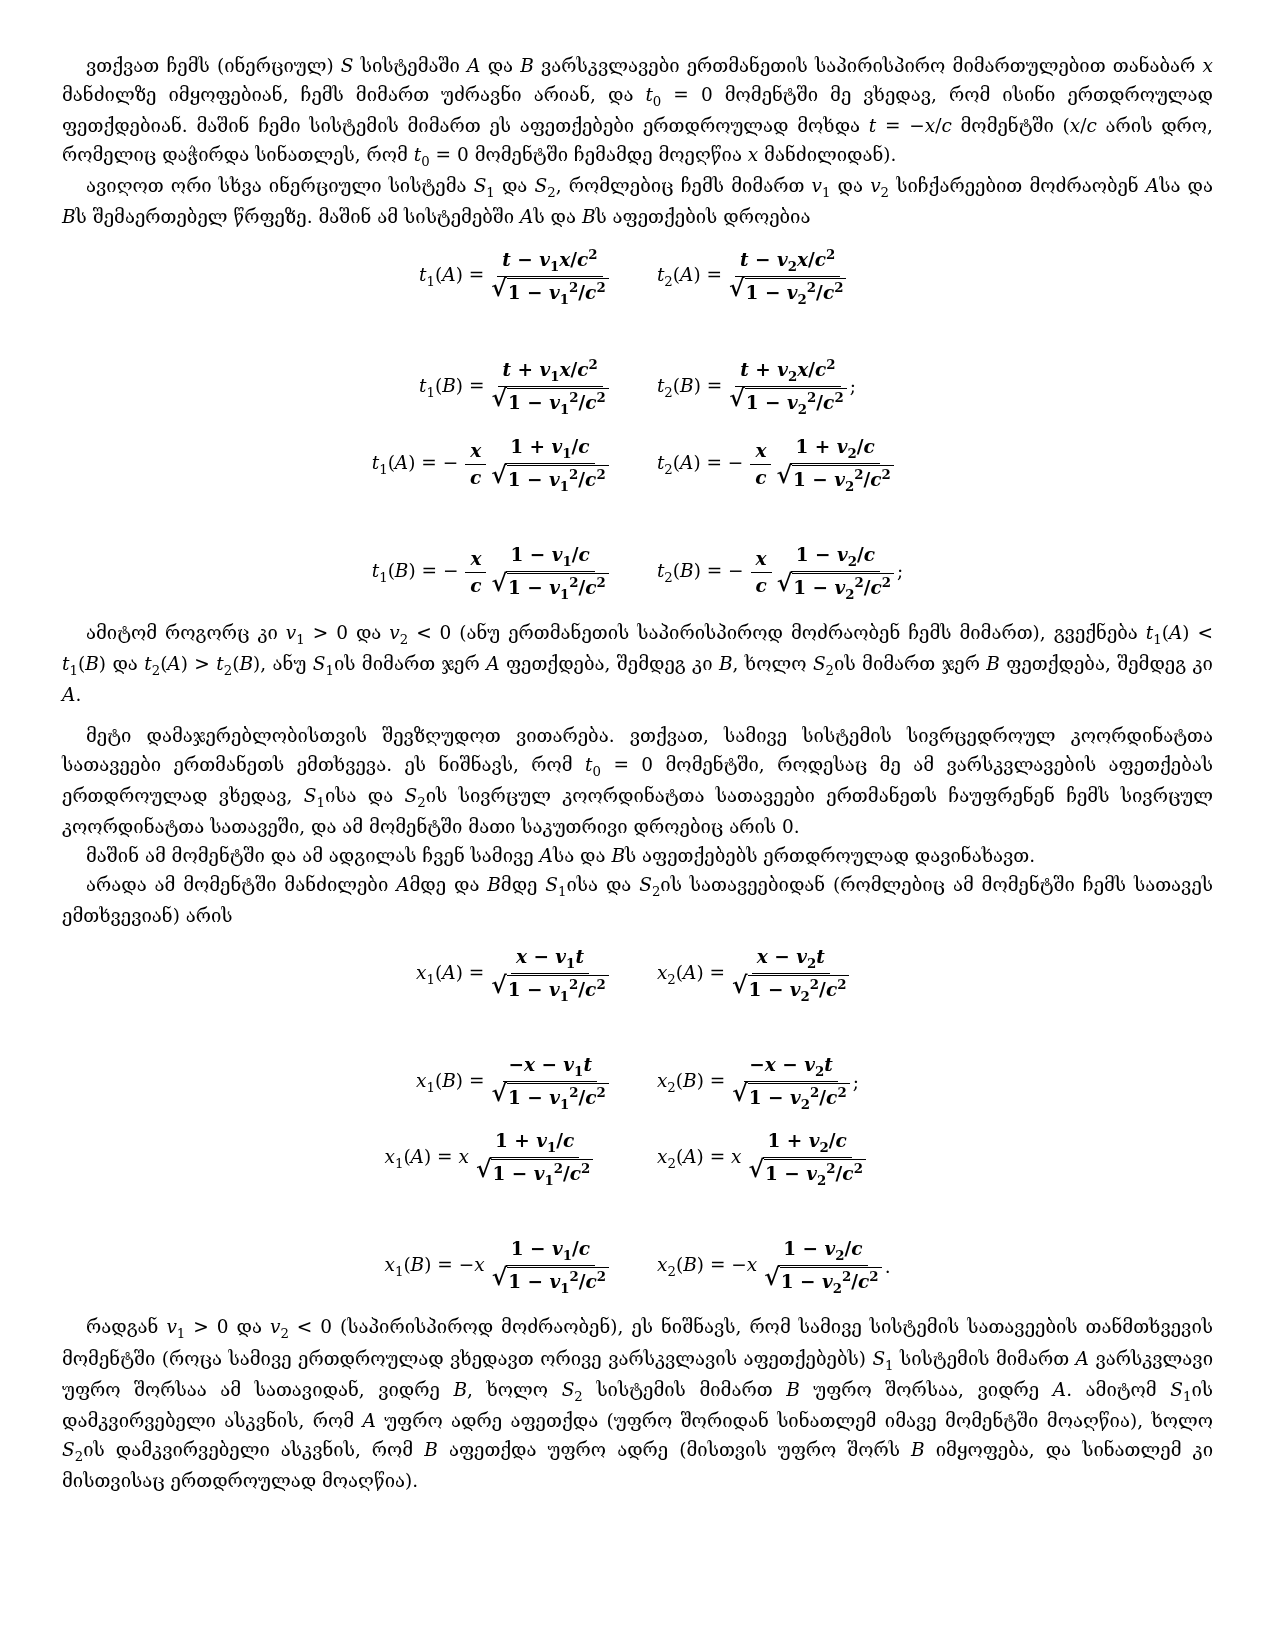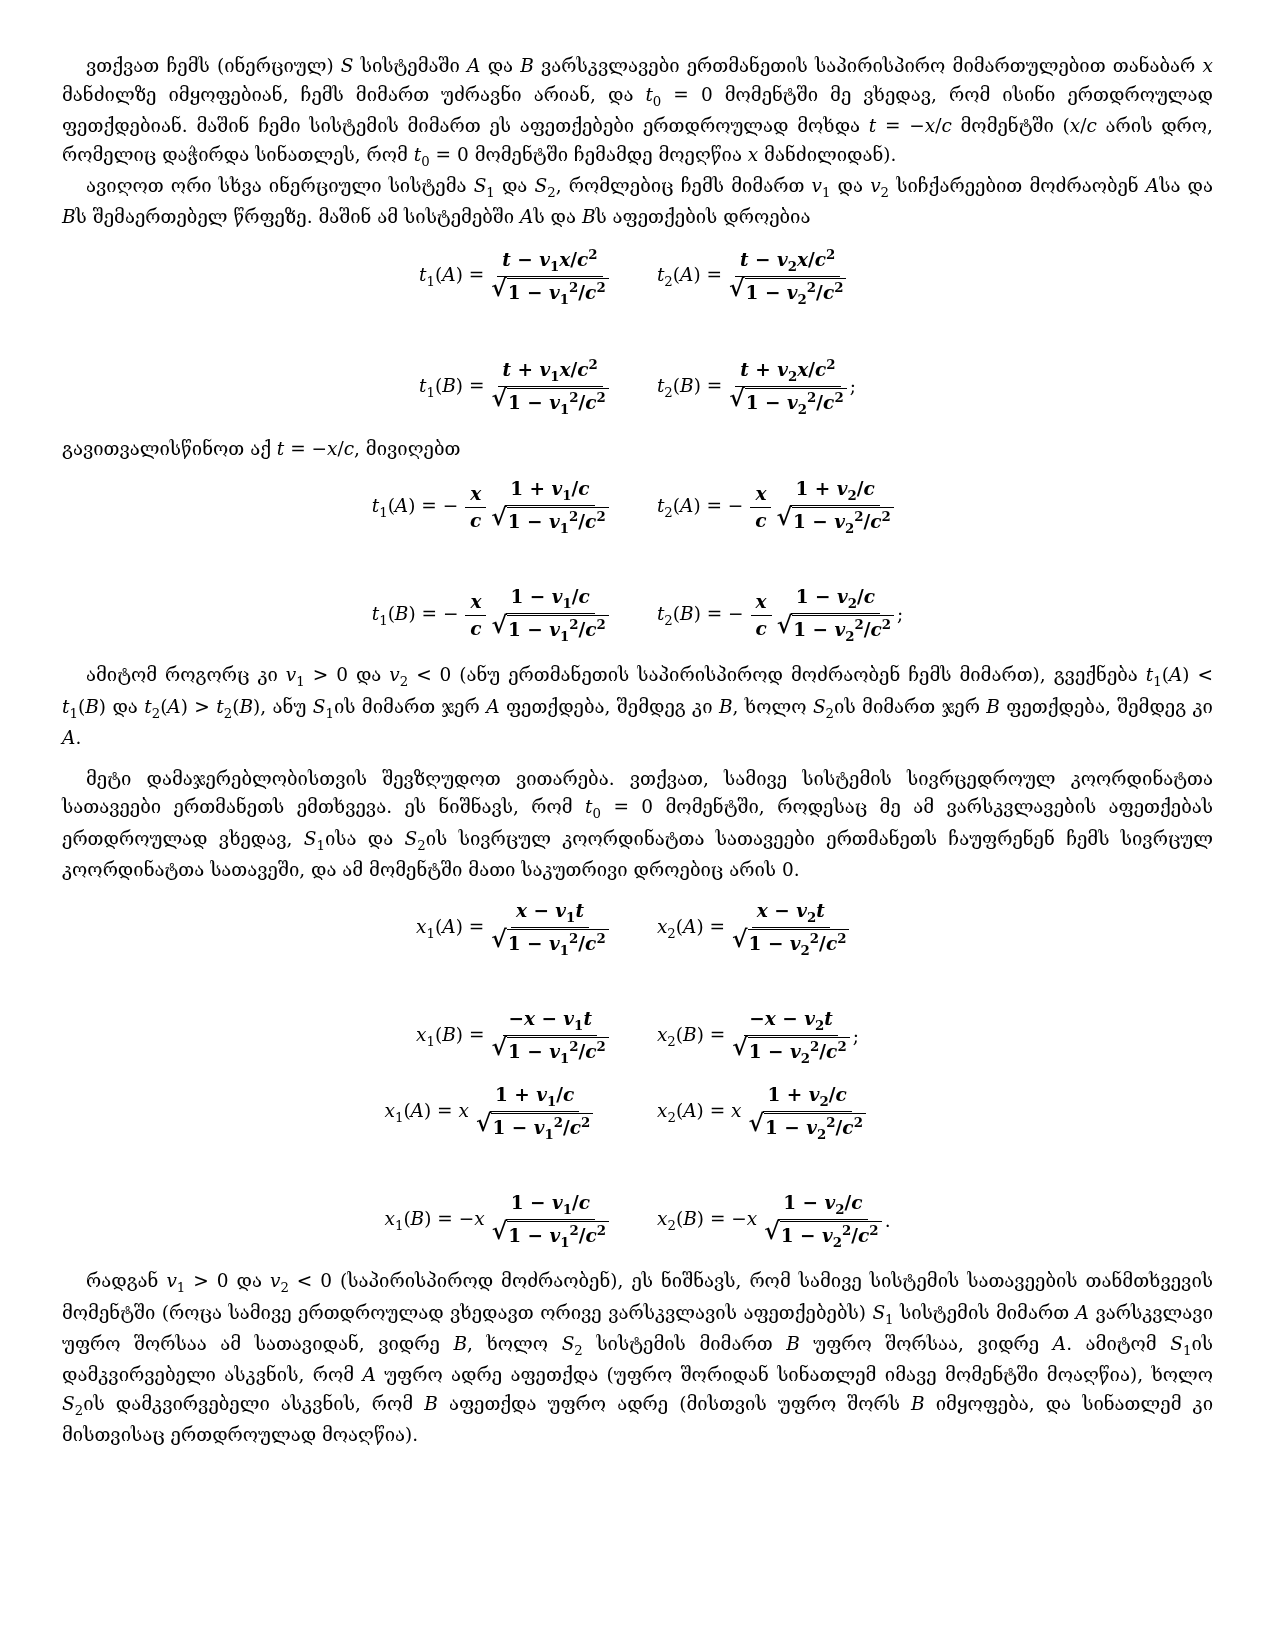--- a/index.html
+++ b/index.html
@@ -81,21 +81,20 @@
           <span class="num"><i>t</i> + <i>v</i><sub>2</sub><i>x</i>/<i>c</i><sup>2</sup></span>
           <span class="den"><span class="sqrt">
               <span class="rad">√</span>
               <span class="rooted">1 − <i>v</i><sub>2</sub><sup>2</sup>/<i>c</i><sup>2</sup></span>
             </span></span>
         </span>
         <span class="tail">;</span>
       </span>
     </div>
 
-  <p class="para mathtext">გავითვალისწინოთ აქ <i>t</i> = −<i>x</i>/<i>c</i>, მივიღებთ</p>
 
   <div class="fblock">
       <span class="eq">
         <span class="lhs"><i>t</i><sub>1</sub>(<i>A</i>) = −</span>
         <span class="frac pfrac">
           <span class="num"><i>x</i></span>
           <span class="den"><i>c</i></span>
         </span>
         <span class="frac">
           <span class="num">1 + <i>v</i><sub>1</sub>/<i>c</i></span>
@@ -147,21 +146,23 @@
             </span></span>
         </span>
         <span class="tail">;</span>
       </span>
     </div>
 
   <p class="para indent mathtext">ამიტომ როგორც კი <i>v</i><sub>1</sub> &gt; 0 და <i>v</i><sub>2</sub> &lt; 0 (ანუ ერთმანეთის საპირისპიროდ მოძრაობენ ჩემს მიმართ), გვექნება <i>t</i><sub>1</sub>(<i>A</i>) &lt; <i>t</i><sub>1</sub>(<i>B</i>) და <i>t</i><sub>2</sub>(<i>A</i>) &gt; <i>t</i><sub>2</sub>(<i>B</i>), ანუ <i>S</i><sub>1</sub>ის მიმართ ჯერ <i>A</i> ფეთქდება, შემდეგ კი <i>B</i>, ხოლო <i>S</i><sub>2</sub>ის მიმართ ჯერ <i>B</i> ფეთქდება, შემდეგ კი <i>A</i>.</p>
 
   <p class="para indent gap-top mathtext">მეტი დამაჯერებლობისთვის შევზღუდოთ ვითარება. ვთქვათ, სამივე სისტემის სივრცედროულ კოორდინატთა სათავეები ერთმანეთს ემთხვევა. ეს ნიშნავს, რომ <i>t</i><sub>0</sub> = 0 მომენტში, როდესაც მე ამ ვარსკვლავების აფეთქებას ერთდროულად ვხედავ, <i>S</i><sub>1</sub>ისა და <i>S</i><sub>2</sub>ის სივრცულ კოორდინატთა სათავეები ერთმანეთს ჩაუფრენენ ჩემს სივრცულ კოორდინატთა სათავეში, და ამ მომენტში მათი საკუთრივი დროებიც არის 0.</p>
 
-
+  <p class="para indent mathtext">მაშინ ამ მომენტში და ამ ადგილას ჩვენ სამივე <i>A</i>სა და <i>B</i>ს აფეთქებებს ერთდროულად დავინახავთ.</p>
+
+  <p class="para indent mathtext">არადა ამ მომენტში მანძილები <i>A</i>მდე და <i>B</i>მდე <i>S</i><sub>1</sub>ისა და <i>S</i><sub>2</sub>ის სათავეებიდან (რომლებიც ამ მომენტში ჩემს სათავეს ემთხვევიან) არის</p>
 
   <div class="fblock">
       <span class="eq">
         <span class="lhs"><i>x</i><sub>1</sub>(<i>A</i>) =</span>
         <span class="frac">
           <span class="num"><i>x</i> − <i>v</i><sub>1</sub><i>t</i></span>
           <span class="den"><span class="sqrt">
               <span class="rad">√</span>
               <span class="rooted">1 − <i>v</i><sub>1</sub><sup>2</sup>/<i>c</i><sup>2</sup></span>
             </span></span>

